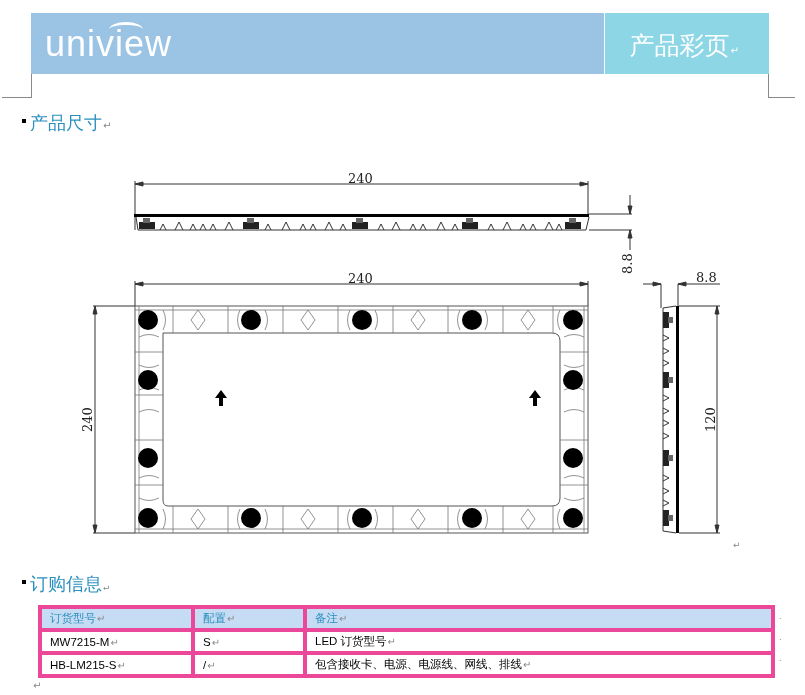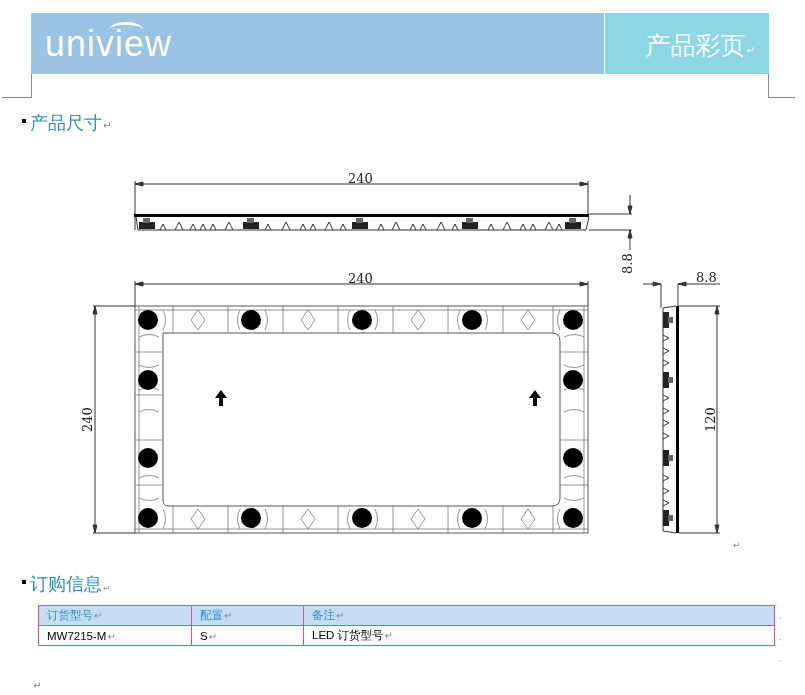--- a/index.html
+++ b/index.html
@@ -2,28 +2,28 @@
 <html><head>
 <meta charset="utf-8">
 <style>
   html, body { margin:0; padding:0; }
   body { width:805px; height:695px; background:#ffffff; position:relative; overflow:hidden;
          font-family:"DejaVu Sans","Liberation Sans",sans-serif; color:#000; }
   .banner { position:absolute; left:31px; top:13px; width:573px; height:61px; background:#9ac3e4; }
   .banner-right { position:absolute; left:605px; top:13px; width:164px; height:61px; background:#8dd6e6; }
   .logo { position:absolute; left:14px; top:10px; font-family:"Liberation Sans",sans-serif; font-size:36px; color:#fff; letter-spacing:1px; }
   .logo-arc { position:absolute; left:78px; top:9px; width:34px; height:12px; border-top:3px solid #fff; border-radius:50% 50% 0 0; }
-  .banner-title { position:absolute; right:14px; top:16px; font-size:25px; color:#fff;text-align:right; }
+  .banner-title { position:absolute; right:30px; top:16px; font-size:25px; color:#fff;text-align:right; }
   .para-mark { font-size:10px; color:#888; margin-left:1px; }
   .corner { position:absolute; border-color:#8a8a8a; border-style:solid; }
   .section-h { position:absolute; font-size:18px; color:#2a8fbd;text-align:right; }
   .bullet { display:inline-block; width:4px; height:4px; background:#000; vertical-align:middle; margin-right:4px; position:relative; top:-3px; }
   .drawing { position:absolute; left:0; top:0; }
   table.order { position:absolute; left:38px; top:605px; width:737px; border-collapse:collapse; font-size:11.5px; font-family:"Liberation Sans",sans-serif; }
-  table.order td { border:1px solid #ec4899; height:19px; padding:0 8px; }
+  table.order td { border:4px solid #ec4899; height:19px; padding:0 8px; }
   table.order tr.head td { background:#c6dcf4; color:#2a8fbd; }
   .row-mark { position:absolute; left:779px; font-size:8px; color:#888; }
 </style>
 </head>
 <body>
 
 <div class="banner">
   <div class="logo-arc"></div>
   <div class="logo">uniview</div>
 </div>
@@ -188,18 +188,23 @@
       <tr class="head">
     <td><span>订货型号</span><span class="para-mark">↵</span></td>
     <td><span>配置</span><span class="para-mark">↵</span></td>
     <td><span>备注</span><span class="para-mark">↵</span></td>
   </tr>
   <tr>
     <td><span>MW7215-M</span><span class="para-mark">↵</span></td>
     <td><span>S</span><span class="para-mark">↵</span></td>
     <td><span>LED 订货型号</span><span class="para-mark">↵</span></td>
   </tr>
+  <tr>
+    <td><span>HB-LM215-S</span><span class="para-mark">↵</span></td>
+    <td><span>/</span><span class="para-mark">↵</span></td>
+    <td><span>包含接收卡、电源、电源线、网线、排线</span><span class="para-mark">↵</span></td>
+  </tr>
 </tbody>
   </table>
 <span class="row-mark" style="top:612px">.</span>
 <span class="row-mark" style="top:633px">.</span>
 <span class="row-mark" style="top:654px">.</span>
 <span class="para-mark" style="position:absolute;left:32px;top:680px;">↵</span>
 
 </body></html>

